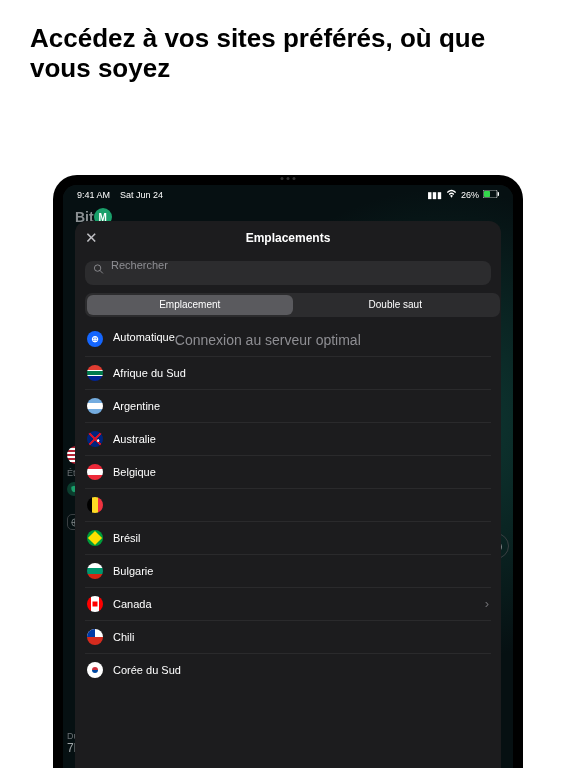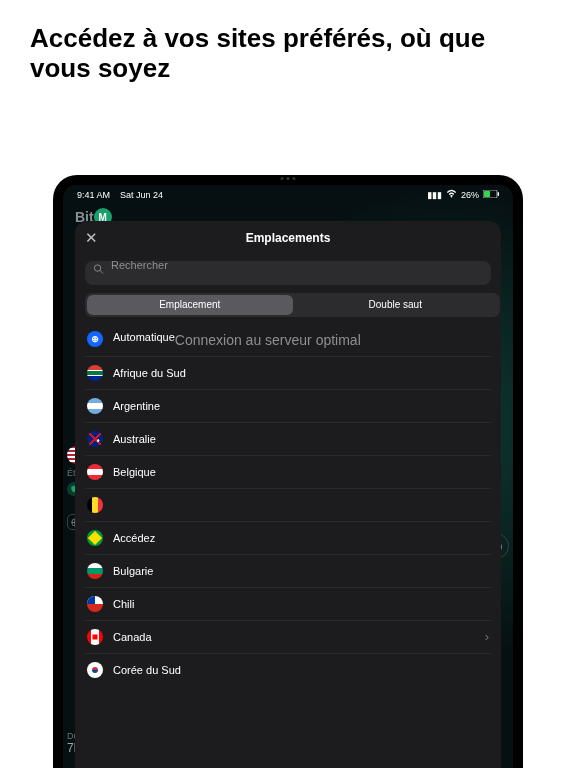--- a/index.html
+++ b/index.html
@@ -400,41 +400,41 @@
                 <div class="row-text">
                   <span class="row-label">Belgique</span>
                 </div>
               </div>
               <div class="row">
                 <span class="flag flag-be"></span>
               </div>
               <div class="row">
                 <span class="flag flag-br"></span>
                 <div class="row-text">
-                  <span class="row-label">Accédez</span>
+                  <span class="row-label">Brésil</span>
                 </div>
               </div>
               <div class="row">
                 <span class="flag flag-bg"></span>
                 <div class="row-text">
                   <span class="row-label">Bulgarie</span>
                 </div>
               </div>
               <div class="row">
+                <span class="flag flag-ca"></span>
+                <div class="row-text">
+                  <span class="row-label">Canada</span>
+                </div>
+                <span class="chevron">›</span>
+              </div>
+              <div class="row">
                 <span class="flag flag-cl"></span>
                 <div class="row-text">
                   <span class="row-label">Chili</span>
                 </div>
-              </div>
-              <div class="row">
-                <span class="flag flag-ca"></span>
-                <div class="row-text">
-                  <span class="row-label">Canada</span>
-                </div>
-                <span class="chevron">›</span>
               </div>
               <div class="row">
                 <span class="flag flag-kr"></span>
                 <div class="row-text">
                   <span class="row-label">Corée du Sud</span>
                 </div>
               </div>
             </div>
         </div>
       </div>

